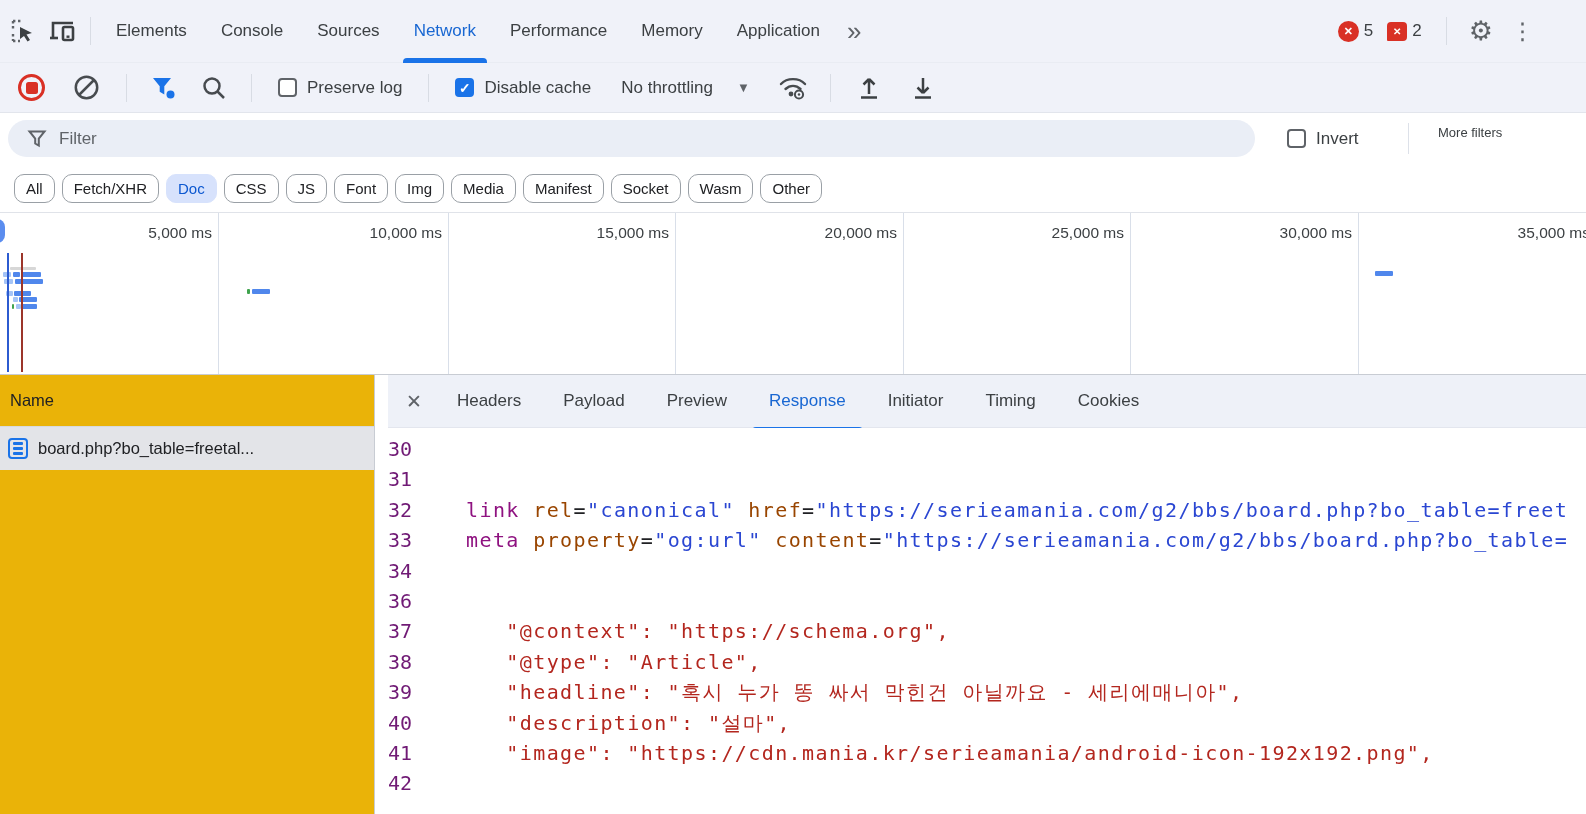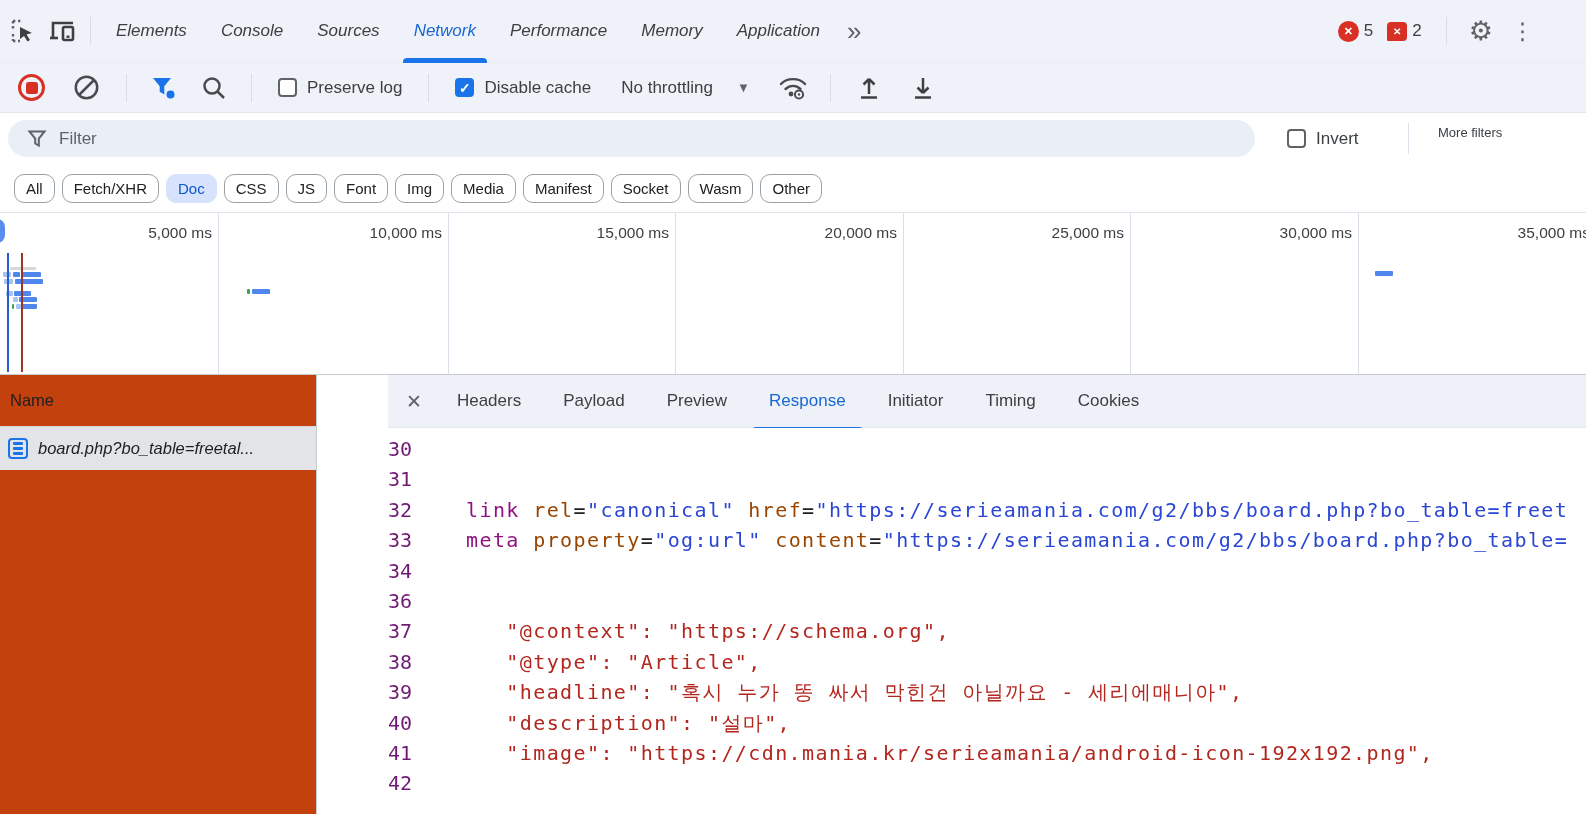--- a/index.html
+++ b/index.html
@@ -9,21 +9,21 @@
 
   .vdiv { width:1px; height:28px; background:#d8dce4; display:inline-block; }
 
   
   .topbar { position:absolute; top:0; left:0; right:0; height:63px;
             background:#f0f2f9; display:flex; align-items:center; padding-right:48px;
             border-bottom:1px solid #e9ecf3; }
   .topbar .icn { display:inline-flex; align-items:center; justify-content:center;
                  width:34px; height:34px; margin-left:6px; }
   .topbar .vdiv { margin:0 8px 0 10px; }
-  .maintabs { display:flex; height:63px; align-items:center;font-style:italic; }
+  .maintabs { display:flex; height:63px; align-items:center; }
   .mtab { position:relative; height:63px; display:flex; align-items:center;
           padding:0 17px; font-size:17px; color:#3c4043; cursor:default; }
   .mtab.active { color:#1967d2; }
   .mtab.active::after { content:""; position:absolute; left:6px; right:6px; bottom:0;
           height:5px; background:#1a73e8; border-radius:4px 4px 0 0; }
   .chev { font-size:26px; color:#5f6368; padding:0 10px; letter-spacing:-2px; }
   .top-right { margin-left:auto; display:flex; align-items:center; gap:14px; }
   .badge { display:flex; align-items:center; gap:5px; font-size:17px; color:#3c4043; }
   .err-circle { width:21px; height:21px; border-radius:50%; background:#d93025; color:#fff;
                 font-size:11px; display:flex; align-items:center; justify-content:center; font-weight:bold; }
@@ -74,26 +74,26 @@
   .bar.lb { background:#a5c4f6; }
   .bar.gray { background:#d7d7d7; }
   .bar.g  { background:#3fa34d; }
   .ev-line { position:absolute; top:40px; bottom:2px; width:2px; }
   .ev-dcl  { background:#2c5bd0; }
   .ev-load { background:#9c352a; }
   .tl-sliver { position:absolute; left:-3px; top:6px; width:8px; height:24px;
                background:#5b8def; border-radius:0 9px 9px 0; }
 
   
-  .requests { position:absolute; top:375px; left:0; width:317px; bottom:0; background:#c2410c;
+  .requests { position:absolute; top:375px; left:0; width:375px; bottom:0; background:#eab308;
               border-right:1px solid #c8ccd3; }
   .req-header { height:52px; display:flex; align-items:center; padding-left:10px;
                 font-size:16.5px; color:#202124; border-bottom:1px solid #d7dade; }
   .req-row { height:43px; display:flex; align-items:center; background:#e3e4e8;
-             padding-left:8px; gap:10px; font-size:16.5px; color:#202124;font-style:italic; }
+             padding-left:8px; gap:10px; font-size:16.5px; color:#202124; }
   .doc-icon { width:20px; height:21px; border:2px solid #1a73e8; border-radius:4px;
               display:flex; flex-direction:column; justify-content:center; gap:2.5px; padding:0 3px; }
   .doc-icon i { display:block; height:2.5px; background:#1a73e8; border-radius:1px; }
   .req-label { white-space:nowrap; overflow:hidden; }
 
   .detailtabs { position:absolute; top:375px; left:388px; right:0; height:53px;
                 background:#eef1f8; border-bottom:1px solid #e3e6ee;
                 display:flex; align-items:center; }
   .close-x { font-size:19px; color:#5f6368; padding:0 14px 0 18px; }
   .dtab { position:relative; height:62px; display:flex; align-items:center;

